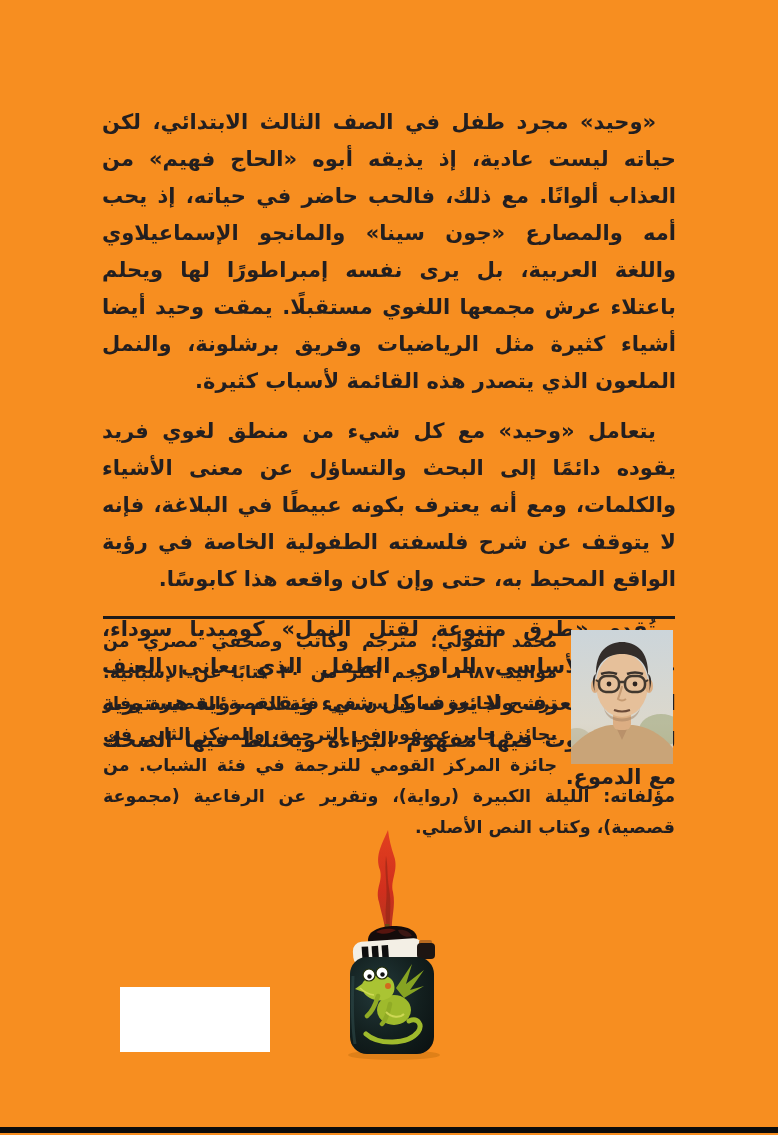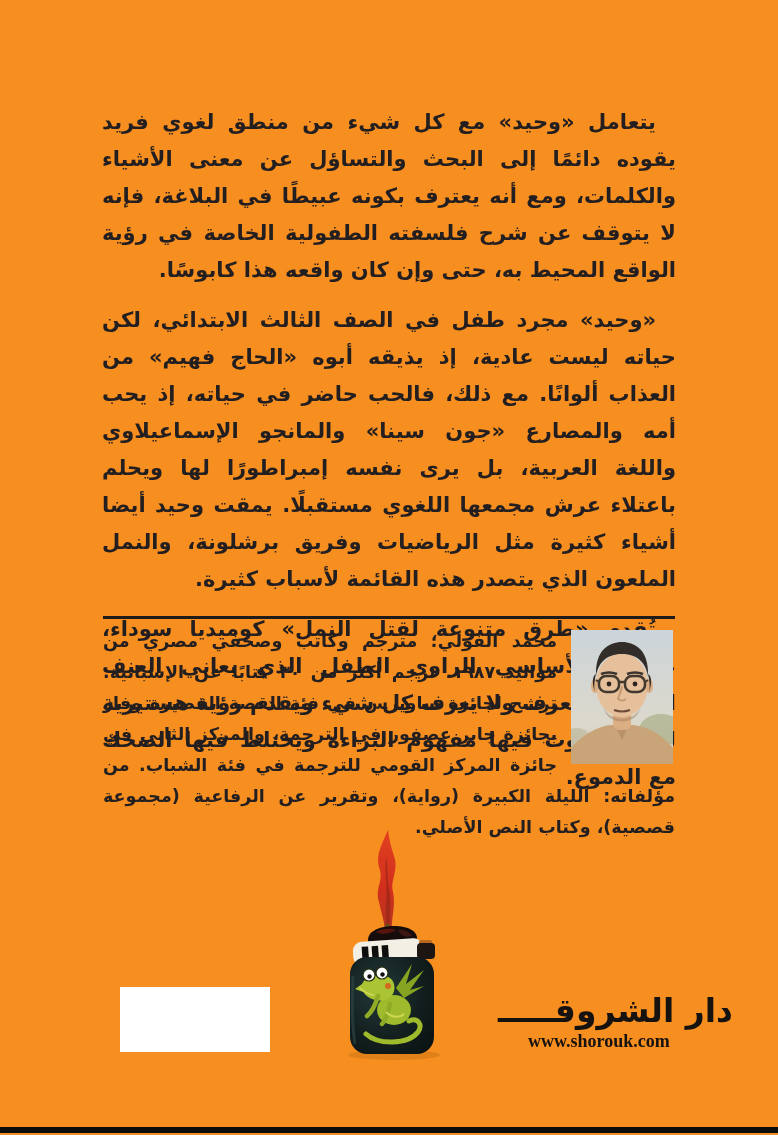--- a/index.html
+++ b/index.html
@@ -106,22 +106,22 @@
     height: 6px;
     background: #0c0c0c;
   }
 </style>
 </head>
 <body>
 
 <div class="cover">
 
   <div class="synopsis">
+    <p>«وحيد» مجرد طفل في الصف الثالث الابتدائي، لكن حياته ليست عادية، إذ يذيقه أبوه «الحاج فهيم» من العذاب ألوانًا. مع ذلك، فالحب حاضر في حياته، إذ يحب أمه والمصارع «جون سينا» والمانجو الإسماعيلاوي واللغة العربية، بل يرى نفسه إمبراطورًا لها ويحلم باعتلاء عرش مجمعها اللغوي مستقبلًا. يمقت وحيد أيضا أشياء كثيرة مثل الرياضيات وفريق برشلونة، والنمل الملعون الذي يتصدر هذه القائمة لأسباب كثيرة.</p>
     <p>يتعامل «وحيد» مع كل شيء من منطق لغوي فريد يقوده دائمًا إلى البحث والتساؤل عن معنى الأشياء والكلمات، ومع أنه يعترف بكونه عبيطًا في البلاغة، فإنه لا يتوقف عن شرح فلسفته الطفولية الخاصة في رؤية الواقع المحيط به، حتى وإن كان واقعه هذا كابوسًا.</p>
-    <p>«وحيد» مجرد طفل في الصف الثالث الابتدائي، لكن حياته ليست عادية، إذ يذيقه أبوه «الحاج فهيم» من العذاب ألوانًا. مع ذلك، فالحب حاضر في حياته، إذ يحب أمه والمصارع «جون سينا» والمانجو الإسماعيلاوي واللغة العربية، بل يرى نفسه إمبراطورًا لها ويحلم باعتلاء عرش مجمعها اللغوي مستقبلًا. يمقت وحيد أيضا أشياء كثيرة مثل الرياضيات وفريق برشلونة، والنمل الملعون الذي يتصدر هذه القائمة لأسباب كثيرة.</p>
     <p>تُقدم «طرق متنوعة لقتل النمل» كوميديا سوداء، عمادها الأساسي الراوي الطفل الذي يعاني العنف الأسري ويعرف ولا يعرف كل شيء ويقدم رؤية هستيرية للعالم يتلوث فيها مفهوم البراءة ويختلط فيها الضحك مع الدموع.</p>
   </div>
 
   <div class="bio-section">
     <svg class="author-photo" viewBox="0 0 102 134" xmlns="http://www.w3.org/2000/svg">
       <defs>
         <linearGradient id="sky" x1="0" y1="0" x2="0" y2="1">
           <stop offset="0" stop-color="#ccd5da"></stop>
           <stop offset="0.7" stop-color="#dcd8cc"></stop>
           <stop offset="1" stop-color="#d3c9b4"></stop>
@@ -214,20 +214,16 @@
       <circle cx="31.5" cy="150.5" r="2.2" fill="#111"></circle>
       <circle cx="44.5" cy="148.5" r="2.2" fill="#111"></circle>
       <circle cx="50" cy="160" r="3" fill="#d2691e"></circle>
       <path d="M48 186 C54 192 62 192 66 188" stroke="#d9e060" stroke-width="2" fill="none" opacity="0.8"></path>
       <path d="M22 162 Q28 168 36 169" stroke="#d9e060" stroke-width="1.6" fill="none" opacity="0.8"></path>
     </g>
   </svg>
 
   <div class="barcode-box"></div>
 
-  <div class="publisher">
-    <div class="publisher-logo">دار الشروقـــــ</div>
-    <div class="publisher-url">www.shorouk.com</div>
-  </div>
 
   <div class="bottom-edge"></div>
 
 </div>
 
 </body></html>

